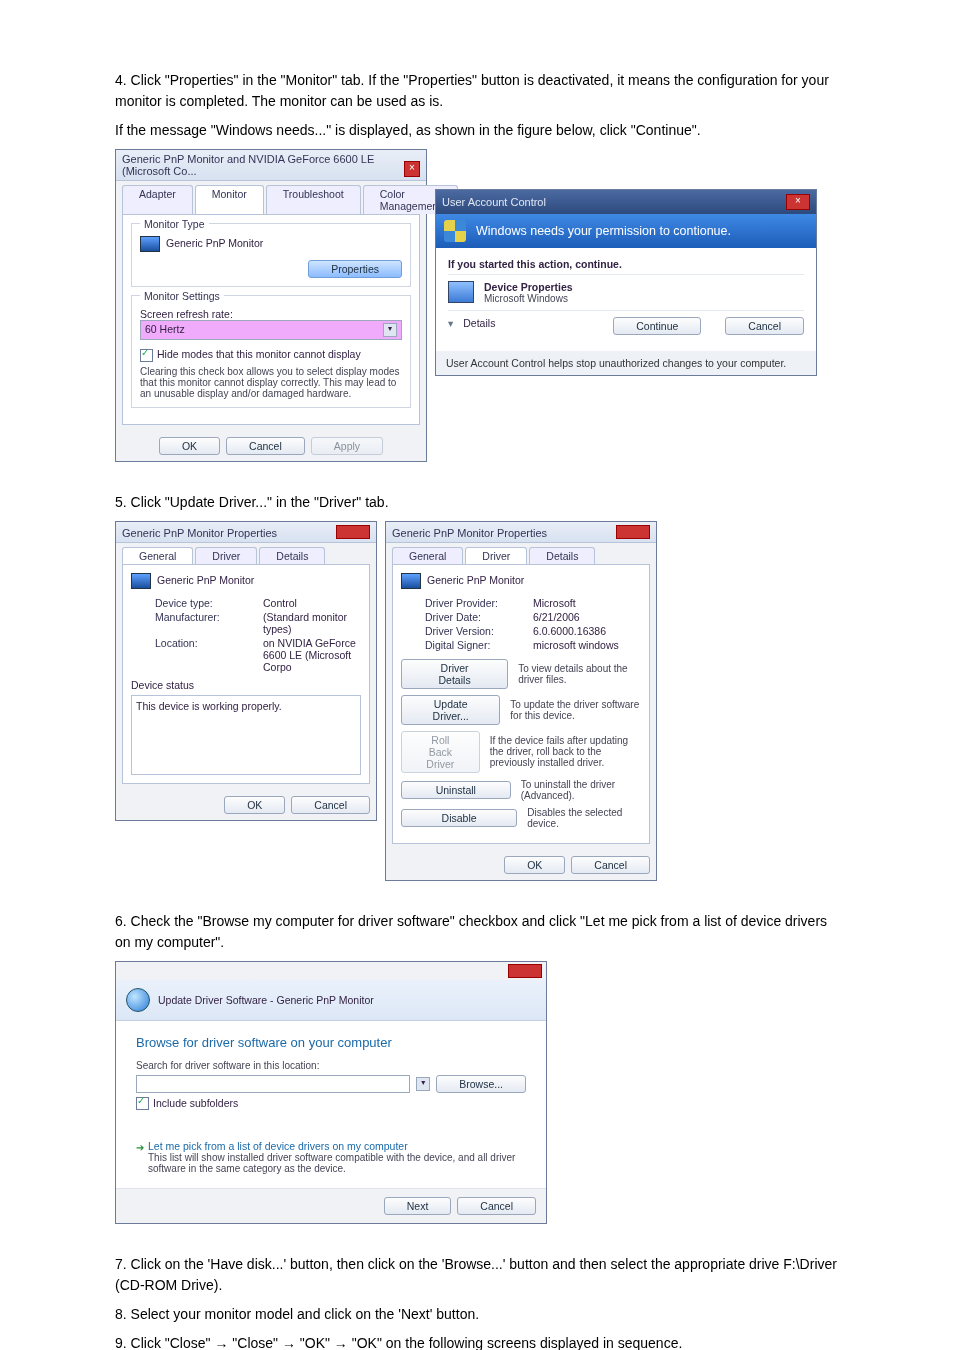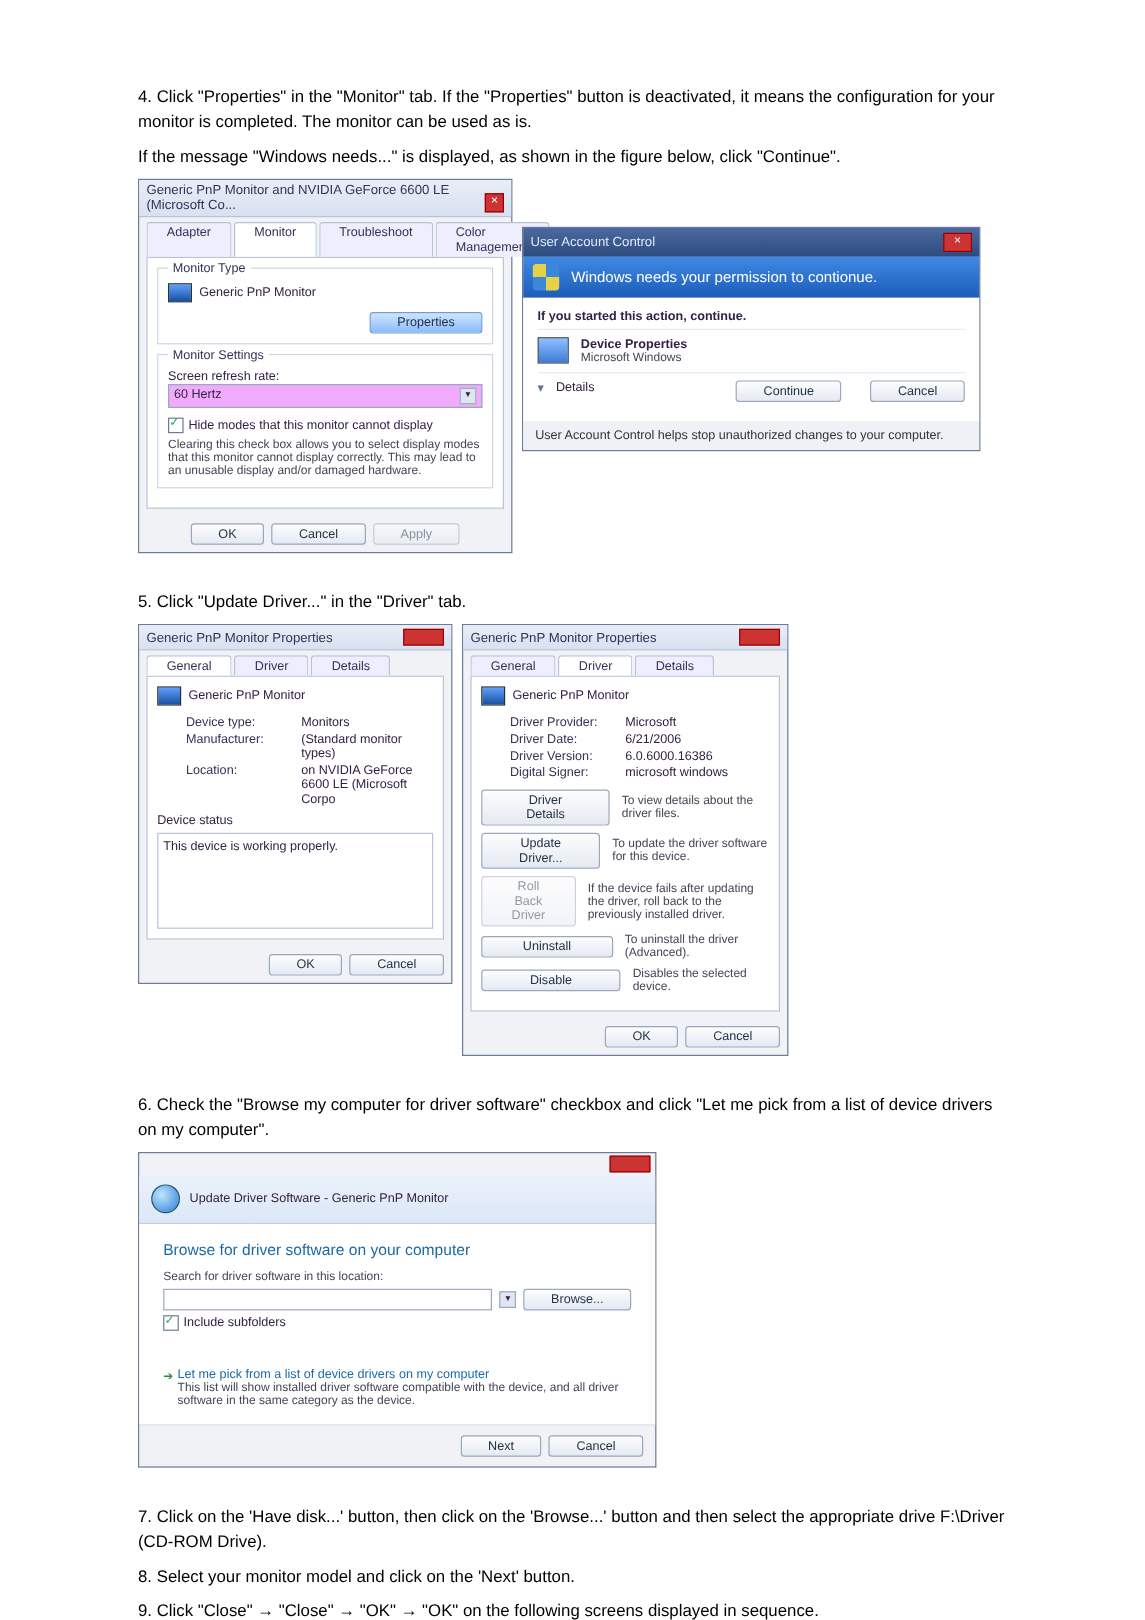--- a/index.html
+++ b/index.html
@@ -29,21 +29,21 @@
 .uac-x{width:22px;height:14px;background:#c33;border:1px solid #900;text-align:center;color:#fff;font-size:10px;line-height:12px}
 .uac-band{background:linear-gradient(#3f89e5,#1c5db8);color:#fff;padding:10px 10px 10px 40px;position:relative;font-size:12.5px}
 .shield{position:absolute;left:8px;top:6px;width:22px;height:22px;background:conic-gradient(#3b88d8 0 25%,#e6d14a 0 50%,#3b88d8 0 75%,#e6d14a 0 100%);border-radius:3px}
 .uac-body{padding:10px 12px;background:#fff}
 .uac-row{display:flex;align-items:flex-start;gap:10px;padding:6px 0;border-top:1px solid #e5e9f0}
 .uac-row:first-child{border-top:none}
 .uac-ico{width:24px;height:20px;background:linear-gradient(#8fc0ff,#3d7bd6);border:1px solid #346}
 .uac-btns{display:flex;gap:24px;margin-left:auto}
 .uac-foot{background:#eef2f7;padding:6px 10px;font-size:10.5px;color:#333}
 
-.kv{display:flex;gap:8px;margin:2px 0}
+.kv{display:flex;gap:20px;margin:2px 0}
 .kv .k{min-width:88px;color:#335}
 .ta{border:1px solid #b7c3d8;height:70px;padding:4px;background:#fff;margin-top:4px}
 .drv-btn-row{display:flex;gap:10px;align-items:center;margin:6px 0}
 .small{font-size:10px;color:#445}
 
 .wiz{width:430px}
 .wiz-top{background:linear-gradient(#eaf1fb,#dce7f6);padding:8px 10px;border-bottom:1px solid #c3cfe2;display:flex;align-items:center;gap:8px}
 .globe{width:22px;height:22px;border-radius:50%;background:radial-gradient(circle at 35% 35%,#bfe6ff,#2b7bd8);border:1px solid #256}
 .wiz-body{background:#fff;padding:14px 20px}
 .wiz-h{color:#1b6aa8;font-size:13px;font-weight:normal;margin-bottom:10px}
@@ -140,21 +140,21 @@
     <div class="tabs">
       <div class="tab active">General</div>
       <div class="tab">Driver</div>
       <div class="tab">Details</div>
     </div>
     <div class="pane">
       <div><span class="mon-ico"></span><span>Generic PnP Monitor</span></div>
       <div style="margin:8px 0 6px 24px">
         <div class="kv">
               <span class="k">Device type:</span>
-              <span>Monitors</span>
+              <span>Control</span>
             </div>
         <div class="kv">
               <span class="k">Manufacturer:</span>
               <span>(Standard monitor types)</span>
             </div>
         <div class="kv">
               <span class="k">Location:</span>
               <span>on NVIDIA GeForce 6600 LE (Microsoft Corpo</span>
             </div>
       </div>

